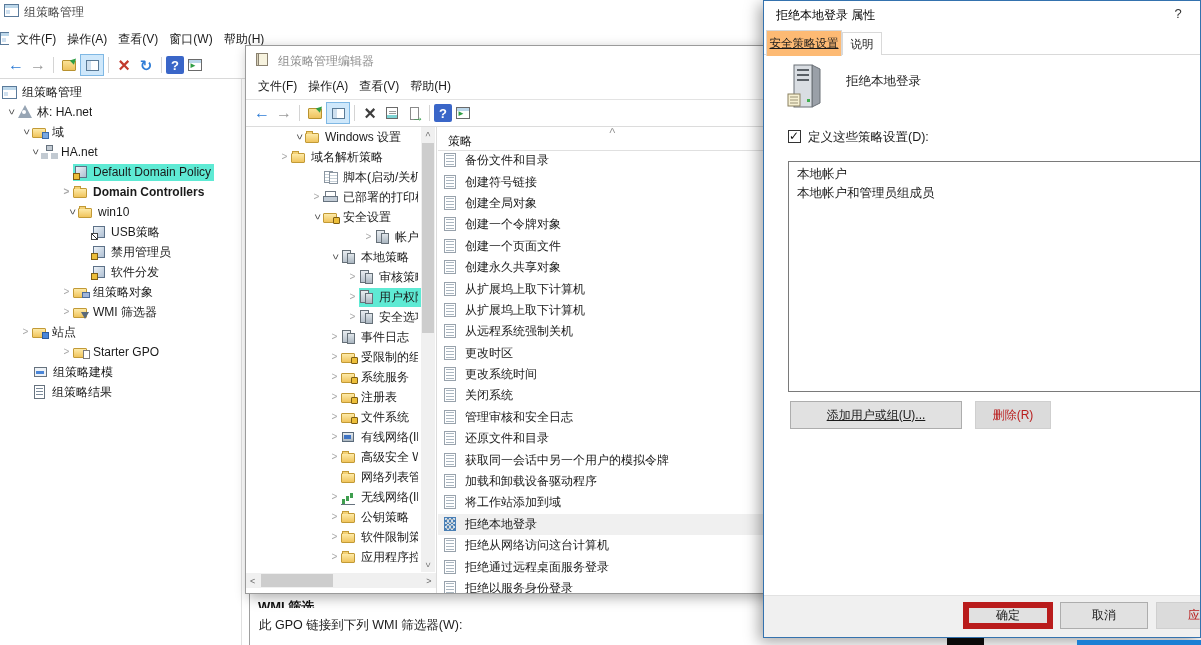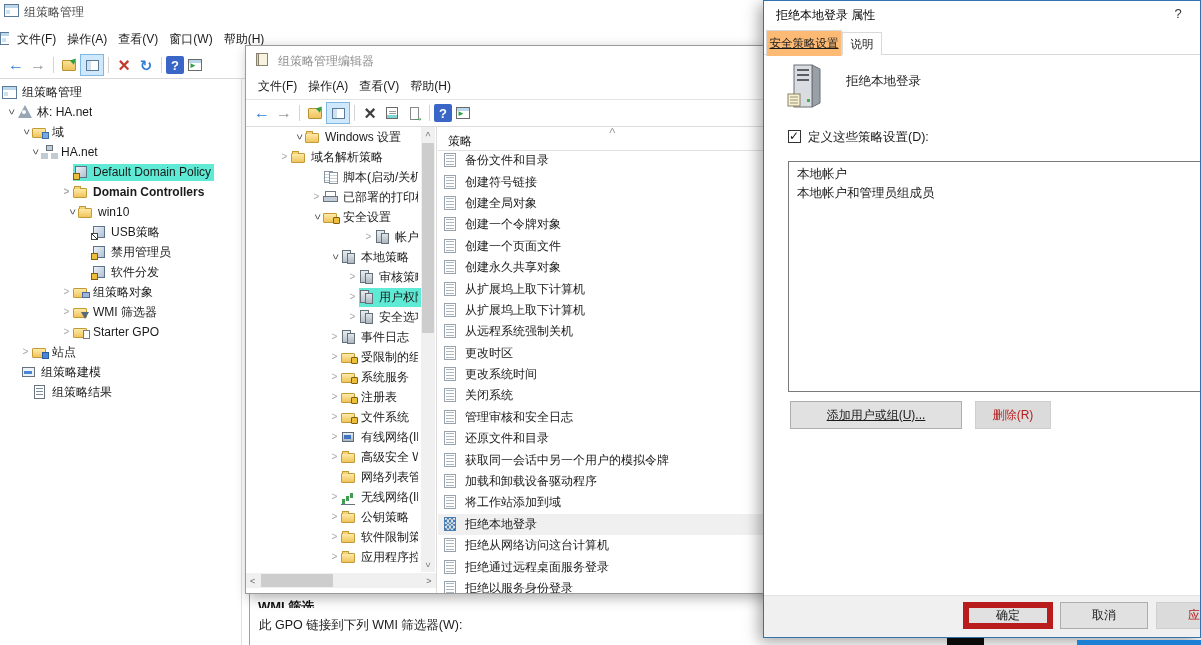--- a/index.html
+++ b/index.html
@@ -293,37 +293,37 @@
         </div>
 
         <div class="trow" style="padding-left: 60px;">
           <span class="arr collapsed"></span>
           <span class="cell">
             <span class="ic ic-wmi-folder"></span>
             <span class="lbl">WMI 筛选器</span>
           </span>
         </div>
 
+        <div class="trow" style="padding-left: 19px;">
+          <span class="arr collapsed"></span>
+          <span class="cell">
+            <span class="ic ic-sites-folder"></span>
+            <span class="lbl">站点</span>
+          </span>
+        </div>
+
         <div class="trow" style="padding-left: 60px;">
           <span class="arr collapsed"></span>
           <span class="cell">
             <span class="ic ic-starter-folder"></span>
             <span class="lbl">Starter GPO</span>
           </span>
         </div>
 
-        <div class="trow" style="padding-left: 19px;">
-          <span class="arr collapsed"></span>
-          <span class="cell">
-            <span class="ic ic-sites-folder"></span>
-            <span class="lbl">站点</span>
-          </span>
-        </div>
-
-        <div class="trow" style="padding-left: 8px; text-align: right;">
+        <div class="trow" style="padding-left: 20px; text-align: right;">
           <span class="arr leaf"></span>
           <span class="cell">
             <span class="ic ic-modeling"></span>
             <span class="lbl">组策略建模</span>
           </span>
         </div>
 
         <div class="trow" style="padding-left: 19px;">
           <span class="arr leaf"></span>
           <span class="cell">

